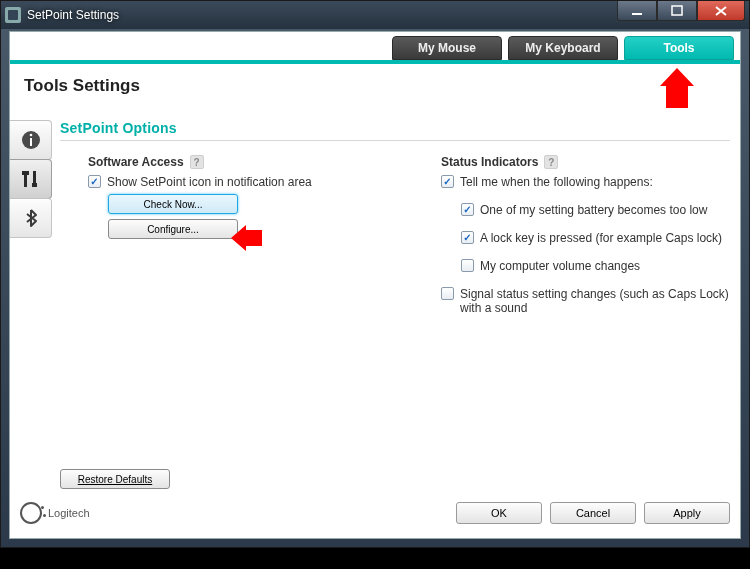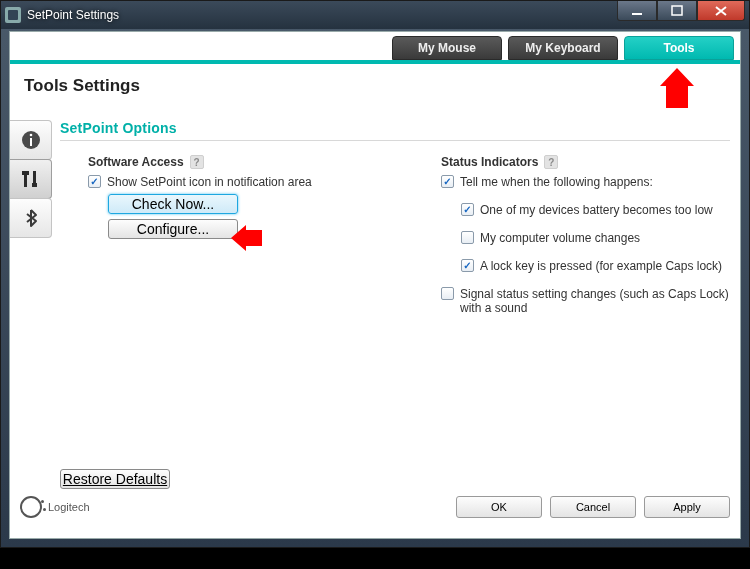--- a/index.html
+++ b/index.html
@@ -47,28 +47,28 @@
   .col { flex:1;margin-left:28px; }
 
   .section-label { font-size:12px; font-weight:bold; color:#333; display:flex; align-items:center; gap:6px; margin-top:4px; margin-bottom:6px;}
   .help { width:14px; height:14px; border-radius:2px; background:#e3e3e3; color:#8a8a8a; font-size:10px; font-weight:bold; display:inline-flex; align-items:center; justify-content:center; border:1px solid #cfcfcf;}
 
   .chk-row { display:flex; align-items:flex-start; gap:6px; font-size:12px; color:#333; margin:4px 0; line-height:14px; }
   .chk-row.indent { margin-left:20px; }
   .chkbox { width:13px; height:13px; border:1px solid #8a9aaa; background:linear-gradient(#fff,#e8eef4); border-radius:2px; display:inline-flex; align-items:center; justify-content:center; flex-shrink:0; cursor:pointer;}
   .chkbox.checked::after{ content:"✓"; font-size:10px; color:#1565c0; font-weight:bold; line-height:10px;}
 
-  .std-btn { width:130px; height:20px; font-size:14px; border:1px solid #8a8a8a; border-radius:3px; background:linear-gradient(#fdfdfd,#e4e4e4); cursor:pointer; display:flex; align-items:center; justify-content:center; margin:5px 0 5px 20px;}
+  .std-btn { width:130px; height:20px; font-size:10px; border:1px solid #8a8a8a; border-radius:3px; background:linear-gradient(#fdfdfd,#e4e4e4); cursor:pointer; display:flex; align-items:center; justify-content:center; margin:5px 0 5px 20px;}
   .std-btn.hot { border:1px solid #1ea7e0; box-shadow:0 0 3px #4fc3f0; background:linear-gradient(#eaf7fd,#cfeaf8); }
 
   .restore-wrap { position:absolute; left:50px; bottom:44px; }
   .restore-wrap .std-btn { margin-left:0;text-decoration:underline; }
 
   
-  .footer { position:absolute; left:10px; right:10px; bottom:8px; height:34px; display:flex; align-items:flex-start; }
+  .footer { position:absolute; left:10px; right:10px; bottom:8px; height:34px; display:flex; align-items:center; }
   .logo { display:flex; align-items:center; gap:6px; color:#555; font-size:11px;}
   .logo-mark { width:22px; height:22px; border:2px solid #555; border-radius:50%; position:relative;}
   .logo-mark::before,.logo-mark::after{content:"";position:absolute;width:3px;height:3px;background:#555;border-radius:50%;}
   .logo-mark::before{right:-4px;top:2px;}
   .logo-mark::after{right:-6px;top:10px;}
   .footer-btns { margin-left:auto; display:flex; gap:8px; }
   .footer-btns .fbtn { width:86px; height:22px; font-size:11px; border:1px solid #9a9a9a; border-radius:3px; background:linear-gradient(#fdfdfd,#e4e4e4); cursor:pointer; }
 
   
   .arrow { position:absolute; pointer-events:none; }
@@ -161,29 +161,29 @@
           <div class="section-label">
             <span>Status Indicators</span>
             <span class="help">?</span>
           </div>
           <div class="chk-row">
             <span class="chkbox checked"></span>
             <span>Tell me when the following happens:</span>
           </div>
           <div class="chk-row indent" style="margin-top:14px;">
             <span class="chkbox checked"></span>
-            <span>One of my devices battery becomes too low</span>
+            <span>One of my setting battery becomes too low</span>
+          </div>
+          <div class="chk-row indent" style="margin-top:14px;">
+            <span class="chkbox checked"></span>
+            <span>A lock key is pressed (for example Caps lock)</span>
           </div>
           <div class="chk-row indent" style="margin-top:14px;">
             <span class="chkbox"></span>
             <span>My computer volume changes</span>
-          </div>
-          <div class="chk-row indent" style="margin-top:14px;">
-            <span class="chkbox checked"></span>
-            <span>A lock key is pressed (for example Caps lock)</span>
           </div>
           <div class="chk-row" style="margin-top:14px;">
             <span class="chkbox"></span>
             <span>Signal status setting changes (such as Caps Lock) with a sound</span>
           </div>
         </div>
       </div>
     </div>
 
     <div class="restore-wrap">

